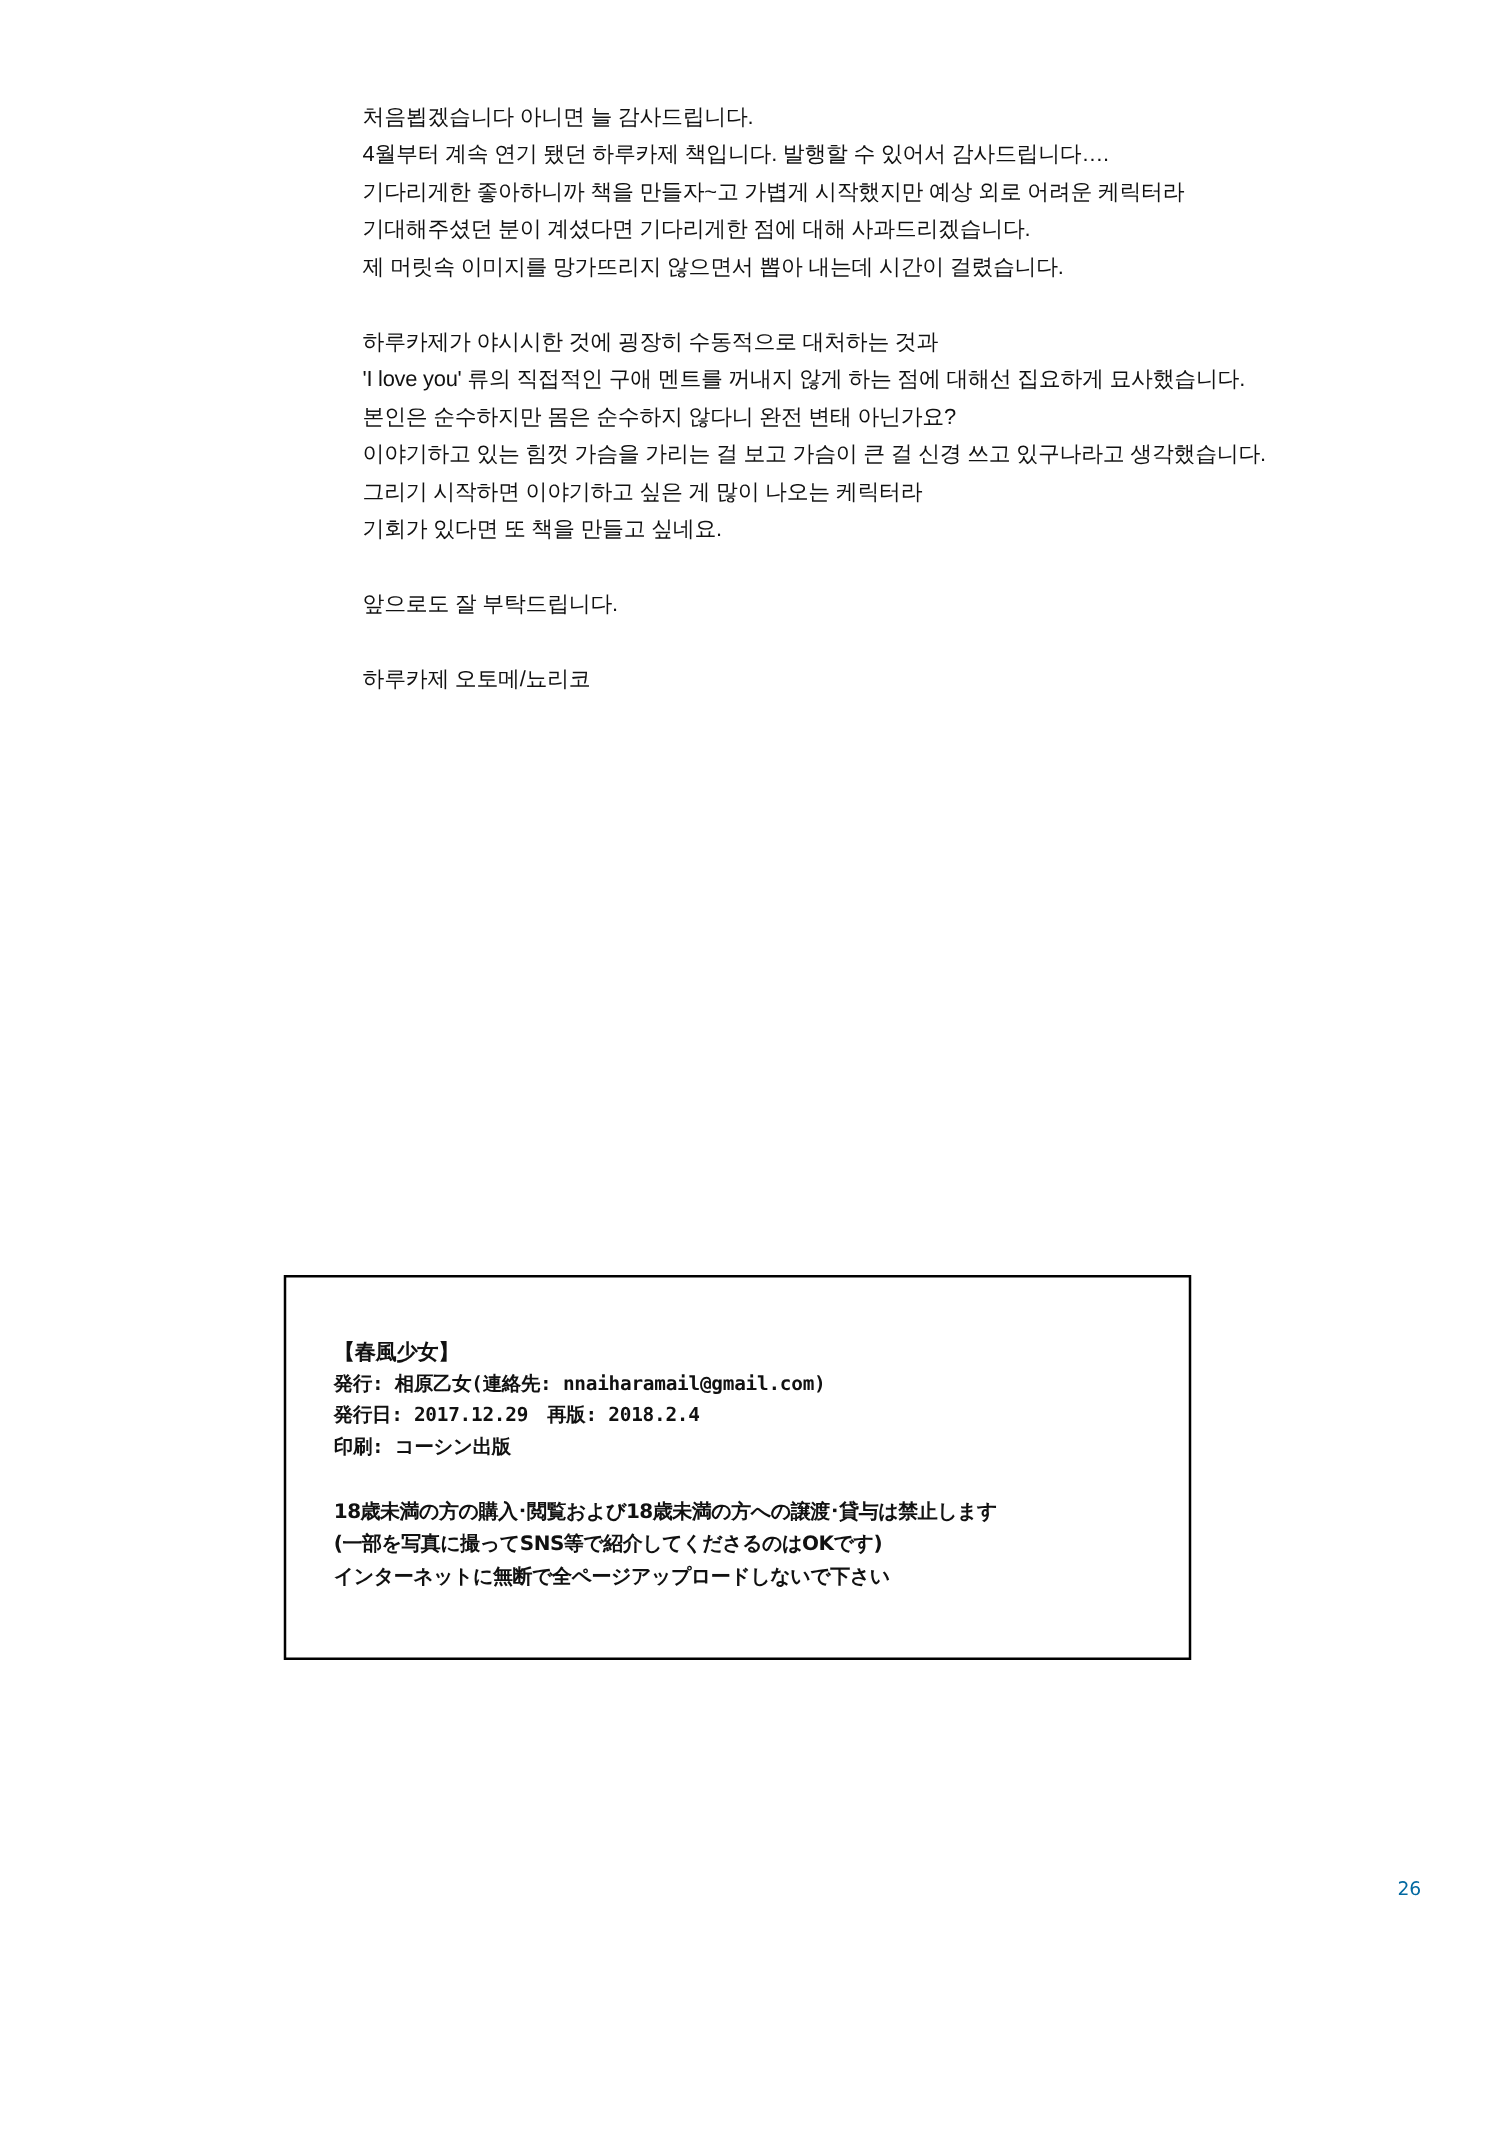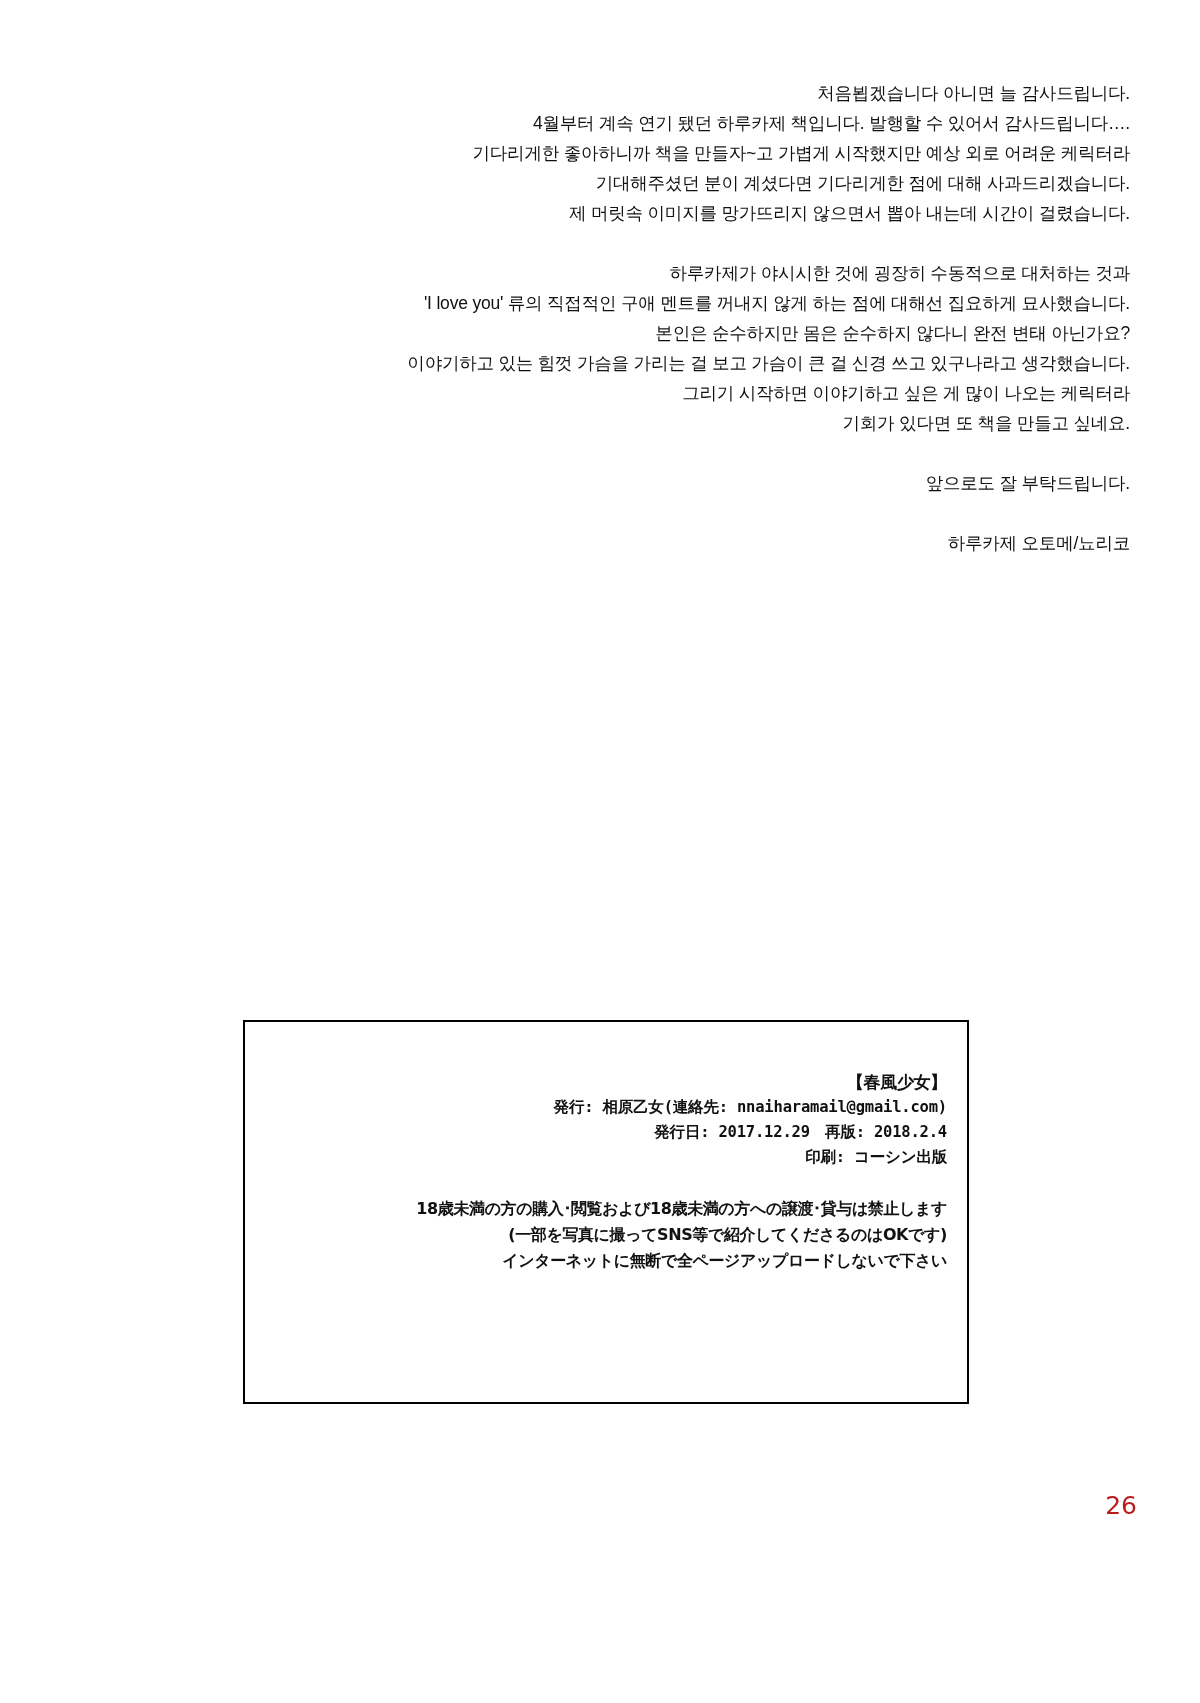--- a/index.html
+++ b/index.html
@@ -13,21 +13,20 @@
     position: relative;
     font-family: "Liberation Sans", sans-serif;
     color: #111111;
     overflow: hidden;
   }
 
   .page {
     position: absolute;
     inset: 0;
     background: #ffffff;
-    text-align: right;
   }
 
   
   .afterword {
     position: absolute;
     left: 290px;
     top: 78px;
     width: 840px;
   }
   .afterword p {
@@ -44,24 +43,24 @@
     margin: 0;
     font-size: 17.5px;
     line-height: 30px;
     letter-spacing: -0.2px;
     white-space: nowrap;
   }
 
   
   .colophon {
     position: absolute;
-    left: 243px;
+    left: 227px;
     top: 1020px;
     width: 726px;
-    height: 384px;
+    height: 308px;
     border: 2px solid #000000;
     box-sizing: border-box;
     background: #ffffff;
   }
   .colophon-inner {
     position: absolute;
     left: 38px;
     top: 48px;
     right: 20px;
   }
@@ -91,23 +90,23 @@
     font-weight: 700;
     white-space: nowrap;
     letter-spacing: -0.4px;
   }
 
   
   .page-number {
     position: absolute;
     right: 63px;
     bottom: 183px;
-    font-size: 25px;
+    font-size: 15px;
     font-family: "DejaVu Sans", sans-serif;
-    color: #b91c1c;
+    color: #0369a1;
   }
 </style>
 </head>
 <body>
 
 <div class="page">
 
   <div class="afterword">
     <p>처음뵙겠습니다 아니면 늘 감사드립니다.</p>
     <p>4월부터 계속 연기 됐던 하루카제 책입니다. 발행할 수 있어서 감사드립니다….</p>

